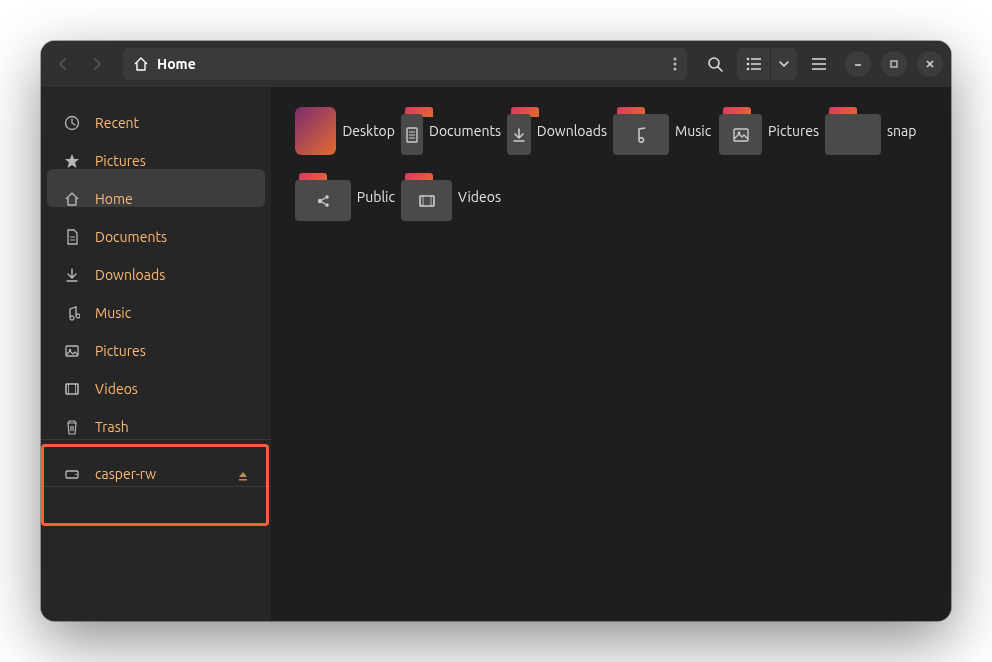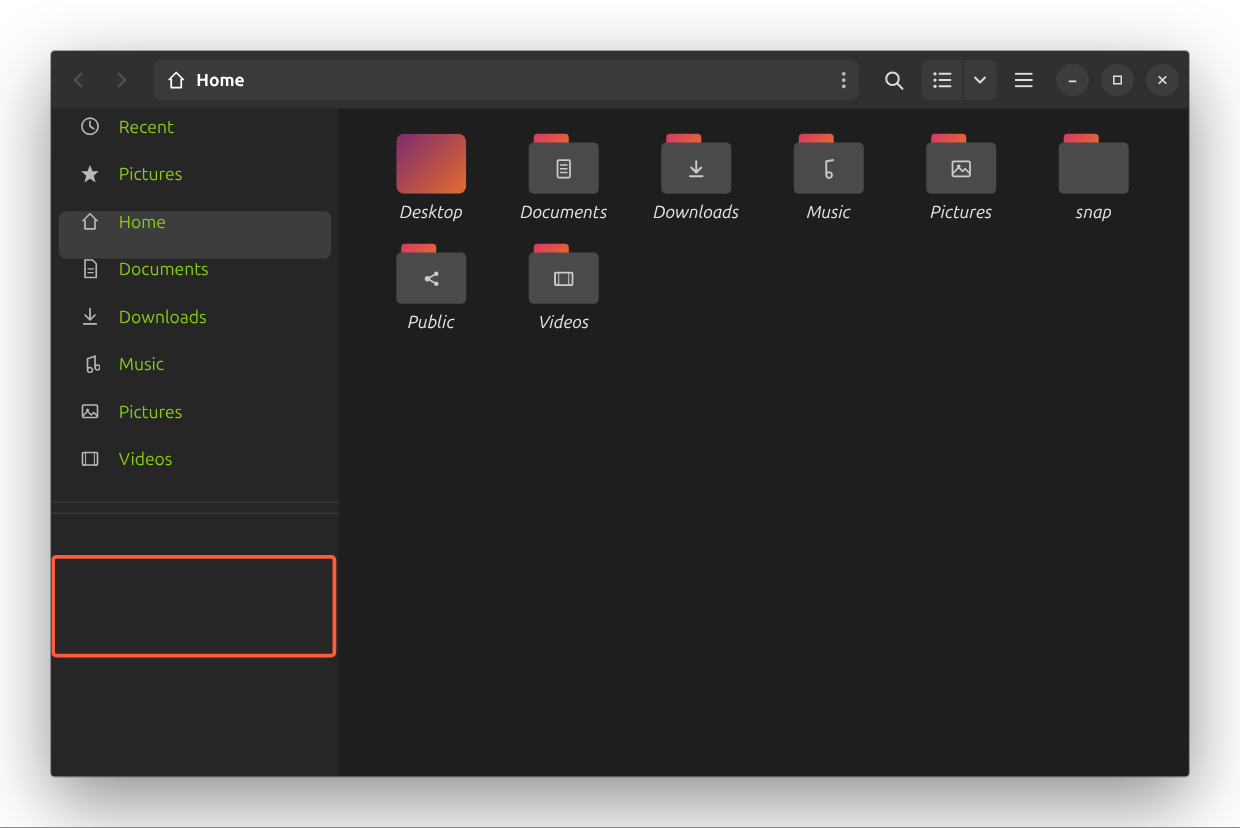--- a/index.html
+++ b/index.html
@@ -10,21 +10,21 @@
     color: #e0e0e0;
     display: flex;
     align-items: center;
     justify-content: center;
     min-height: 662px;
   }
   .window {
     width: 910px;
     height: 580px;
     background: #1e1e1e;
-    border-radius: 3px;
+    border-radius: 14px;
     overflow: hidden;
     box-shadow: 0 20px 60px rgba(0,0,0,0.45), 0 0 0 1px rgba(0,0,0,0.3);
     display: flex;
     flex-direction: column;
   }
   .titlebar {
     height: 46px;
     background: #303030;
     display: flex;
     align-items: center;
@@ -85,24 +85,24 @@
     width: 230px;
     background: #262626;
     display: flex;
     flex-direction: column;
     padding-top: 6px;
     position: relative;
   }
   .sidebar-item {
     height: 38px;
     display: flex;
-    align-items: flex-start;
+    align-items: flex-end;
     padding: 0 16px;
     gap: 14px;
-    color: #84cc16;
+    color: #fdba74;
     border-radius: 6px;
     margin: 0 6px;
   }
   .sidebar-item.active { background: #3d3d3d; }
   .sidebar-item .icon { width: 18px; display: flex; justify-content: center; color: #b8b8b8; }
   .sidebar-item .eject { margin-left: auto; opacity: 0.7; }
   .sidebar-separator { height: 1px; background: #3a3a3a; margin: 4px 0; }
   .highlight-box {
     position: absolute;
     left: 0px;
@@ -117,24 +117,23 @@
     padding: 20px 24px;
   }
   .grid {
     display: grid;
     grid-template-columns: repeat(6, 100px);
     column-gap: 6px;
     row-gap: 18px;
   }
   .folder {
     display: flex;
-    flex-direction: column;
+    flex-direction: row;
     align-items: center;
     gap: 6px;
-    font-style: italic;
   }
   .folder-label { font-size: 14px; color: #e6e6e6; }
   .folder-icon {
     width: 56px; height: 48px;
     position: relative;
   }
   .folder-tab {
     position: absolute;
     top: 0; left: 4px;
     width: 28px; height: 10px;
@@ -302,23 +301,45 @@
       <div class="sidebar-item">
         <span class="icon">
             <svg width="16" height="16" viewBox="0 0 16 16">
               <rect x="2" y="3" width="12" height="10" stroke="currentColor" stroke-width="1.3" fill="none" rx="1"></rect>
               <rect x="2" y="3" width="2.5" height="10" stroke="currentColor" stroke-width="0.8" fill="none"></rect>
               <rect x="11.5" y="3" width="2.5" height="10" stroke="currentColor" stroke-width="0.8" fill="none"></rect>
             </svg>
           </span>
         <span>Videos</span>
       </div>
+      <div class="sidebar-item">
+        <span class="icon">
+            <svg width="16" height="16" viewBox="0 0 16 16">
+              <path d="M3 4 H13 M5 4 V2 H11 V4 M4 4 L5 15 H11 L12 4 M7 7 V12 M9 7 V12" stroke="currentColor" stroke-width="1.2" fill="none"></path>
+            </svg>
+          </span>
+        <span>Trash</span>
+      </div>
 
       <div class="sidebar-separator"></div>
 
+      <div class="sidebar-item">
+        <span class="icon">
+            <svg width="16" height="16" viewBox="0 0 16 16">
+              <rect x="2" y="5" width="12" height="7" stroke="currentColor" stroke-width="1.3" fill="none" rx="1"></rect>
+              <circle cx="12" cy="8.5" r="0.8" fill="currentColor"></circle>
+            </svg>
+          </span>
+        <span>casper-rw</span>
+        <span class="eject">
+            <svg width="12" height="12" viewBox="0 0 12 12">
+              <path d="M6 2 L10 7 H2 Z M2 9 H10 V10.5 H2 Z" fill="currentColor"></path>
+            </svg>
+          </span>
+      </div>
 
       <div class="highlight-box" style="top:357px; height:82px;"></div>
 
       <div class="sidebar-separator"></div>
 
     </div>
 
     <div class="main">
       <div class="grid" id="folder-grid">
           <div class="folder">

